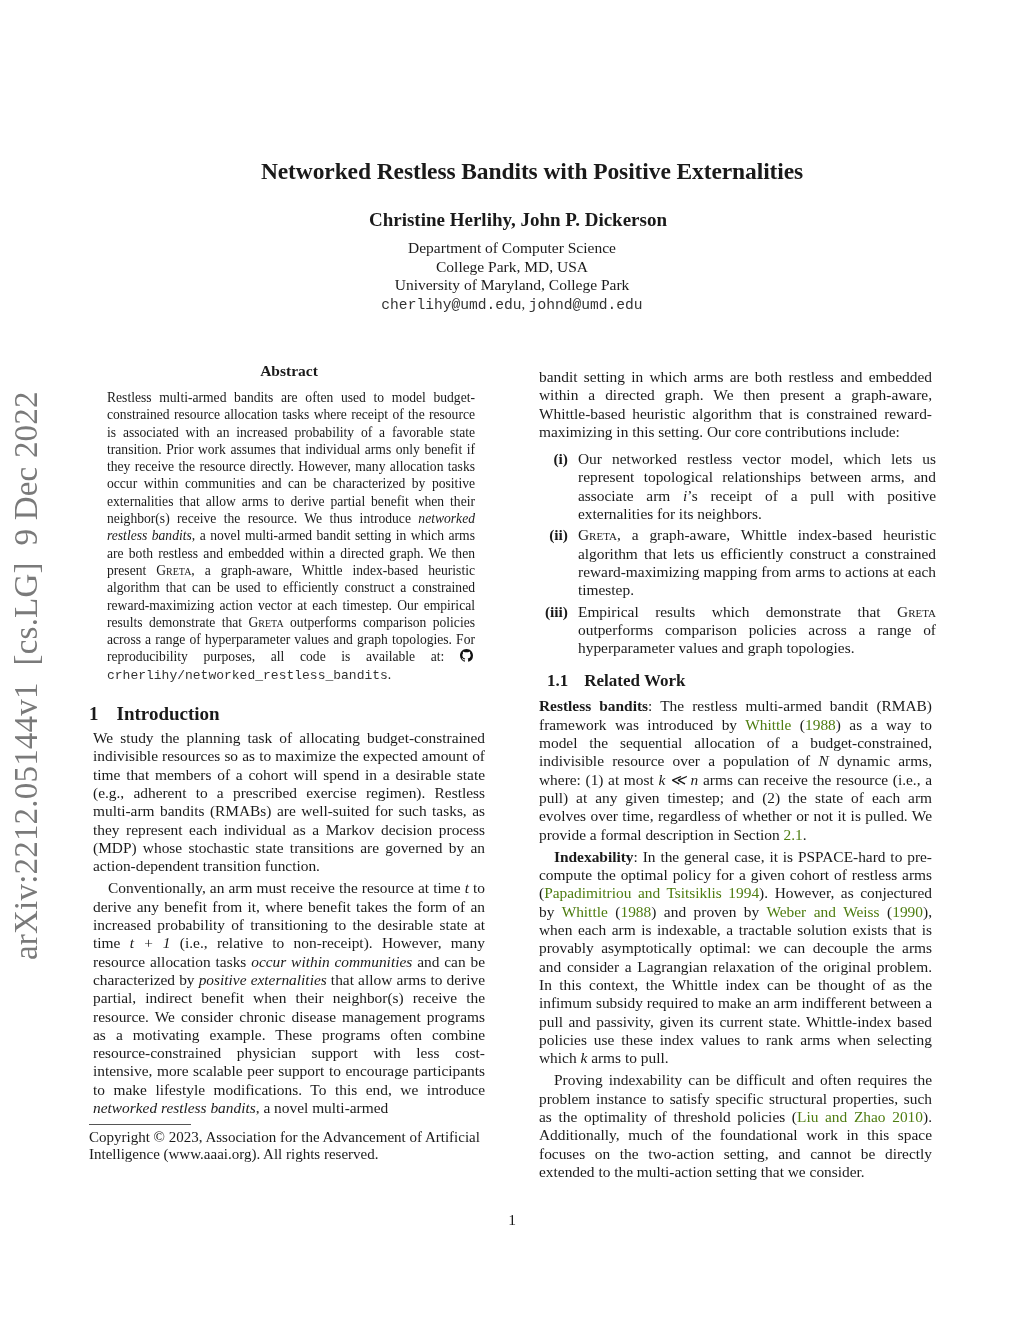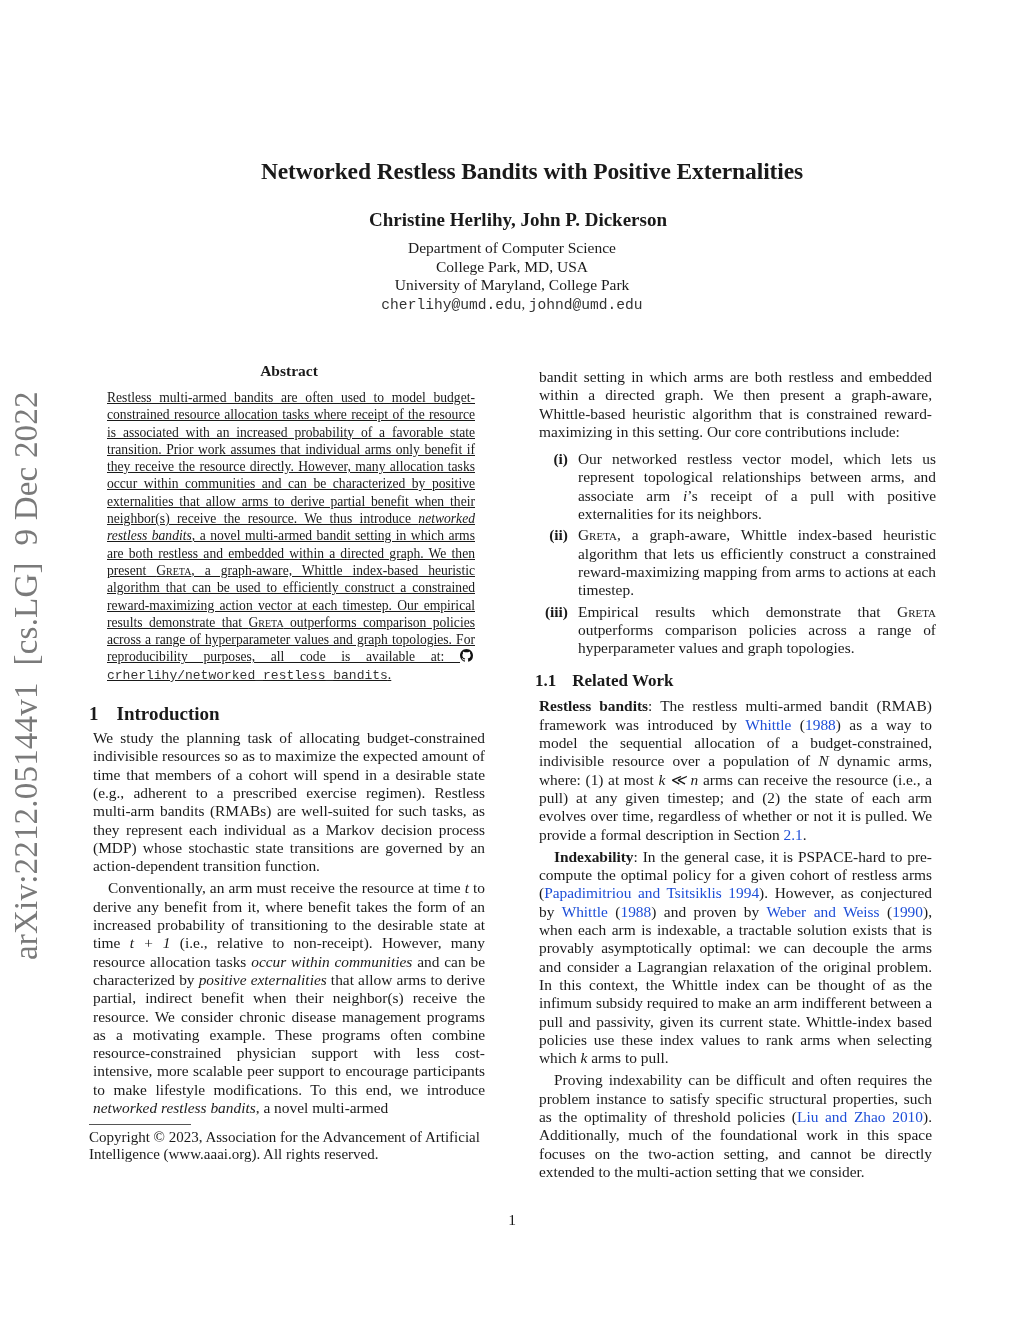--- a/index.html
+++ b/index.html
@@ -76,21 +76,20 @@
       font-size: 15.5px;
       margin: 0 0 9px 0;
     }
     .abstract-text {
       margin: 0 0 0 18px;
       width: 368px;
       font-size: 13.6px;
       line-height: 17.3px;
       text-align: justify;
       hyphens: none;
-      text-decoration: underline;
     }
     .sc {
       font-variant: small-caps;
     }
     .github-icon {
       display: inline-block;
       width: 13px;
       height: 13px;
       vertical-align: -1px;
       margin-right: 2px;
@@ -144,24 +143,24 @@
     .contrib-text {
       flex: 1;
       margin-left: 10px;
       font-size: 15.4px;
       line-height: 18.3px;
       text-align: justify;
     }
     .subsection-heading {
       font-weight: bold;
       font-size: 17px;
-      margin: 14px 0 6px 0;
+      margin: 14px 0 6px 12px;
     }
     .subsection-heading .num { margin-right: 16px; }
-    .link { color: #1d4ed8; }
+    .link { color: #4d7c0f; }
     .bold { font-weight: bold; }
     .page-number {
       position: absolute;
       top: 1211px;
       left: 0;
       width: 1024px;
       text-align: center;
       font-size: 15.5px;
     }
   </style>

